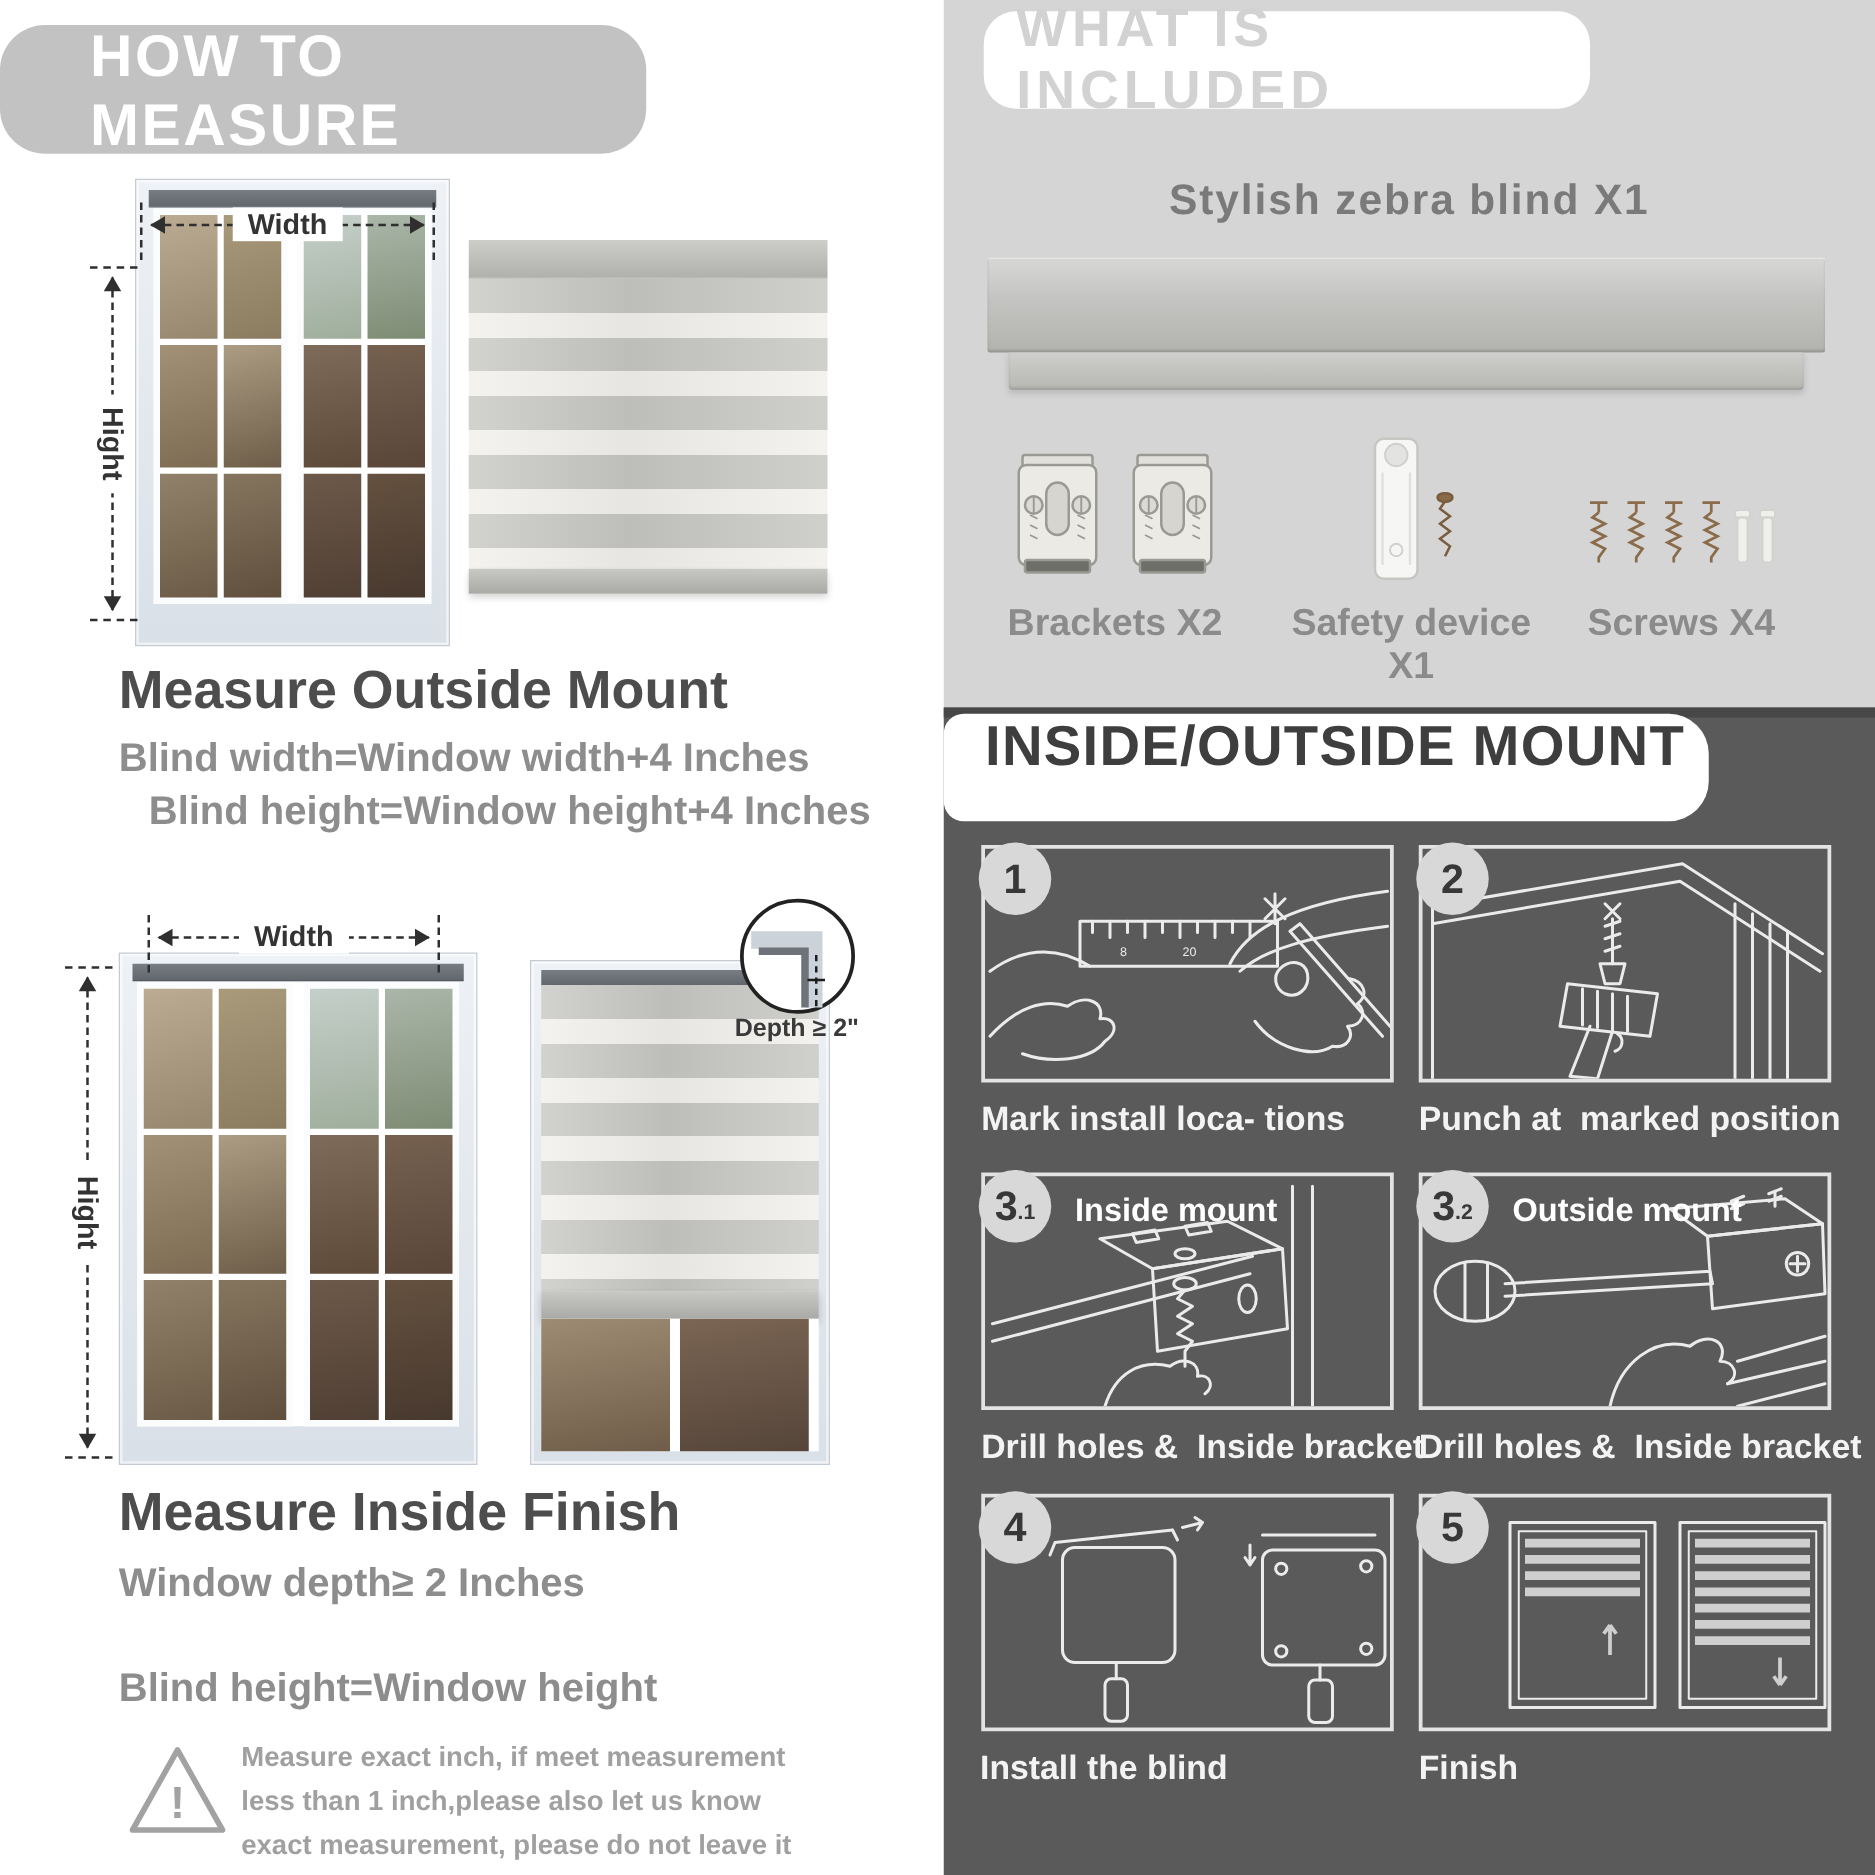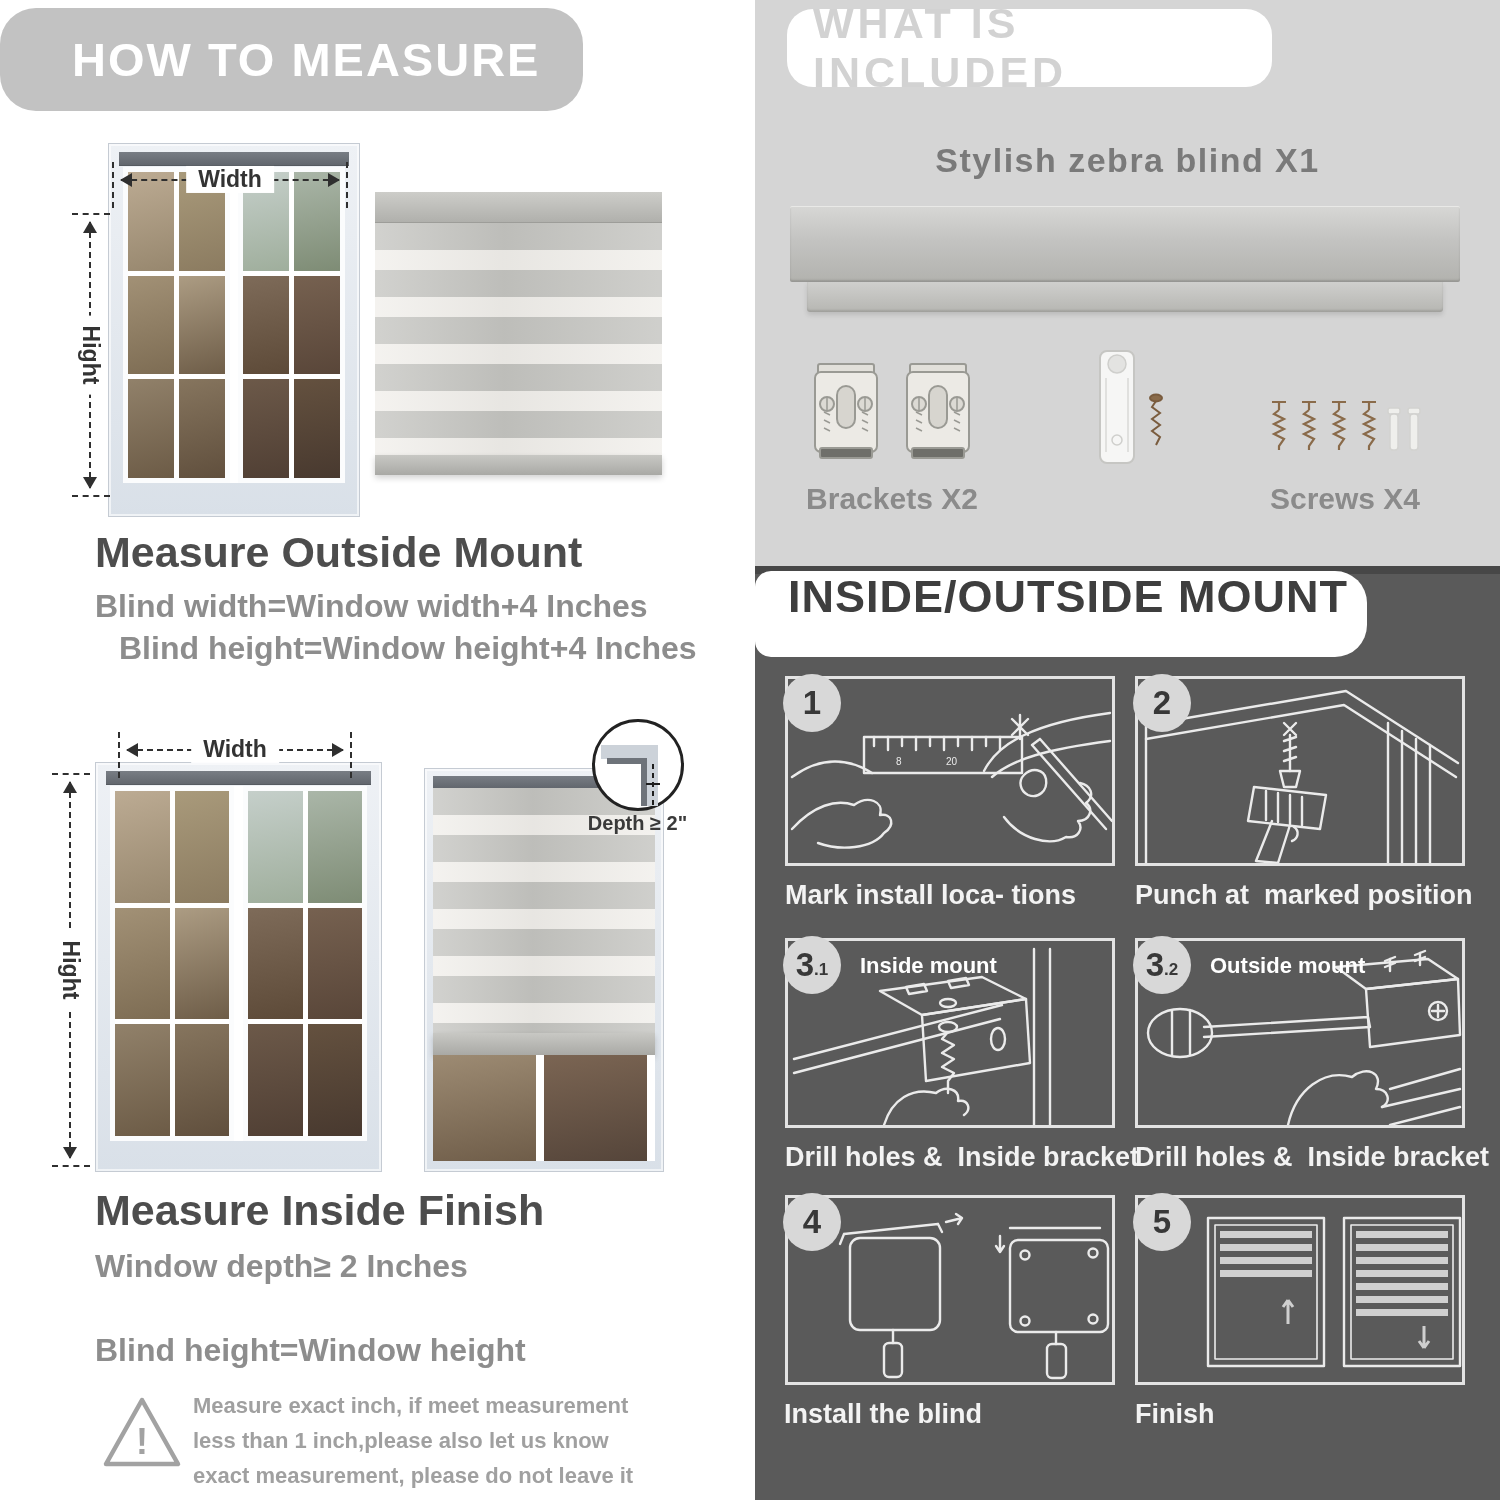--- a/index.html
+++ b/index.html
@@ -1,21 +1,21 @@
 <!DOCTYPE html>
 <html><head>
 <meta charset="utf-8">
 <style>
   html,body{margin:0;padding:0;background:#fff;}
   #canvas{position:relative;width:1500px;height:1500px;background:#ffffff;overflow:hidden;
           font-family:"Liberation Sans",sans-serif;}
   .abs{position:absolute;}
 
   
-  .howto-badge{left:0;top:8px;width:583px;height:103px;background:#c2c2c2;border-radius:36px;
+  .howto-badge{left:0;top:20px;width:517px;height:103px;background:#c2c2c2;border-radius:36px;
     display:flex;align-items:center;padding-left:72px;box-sizing:border-box;}
   .howto-badge span{color:#ffffff;font-size:47px;font-weight:700;letter-spacing:2px;}
 
   
   .winframe{background:linear-gradient(180deg,#eef1f5,#d9e0e8);border:1px solid #c5cbd3;
     box-shadow:inset 0 0 0 2px rgba(255,255,255,.6);}
   .darkbar{background:linear-gradient(180deg,#787d84,#62676e);border-bottom:1px solid #555a60;}
   .glass{background:#ffffff;}
   .sash{position:absolute;box-sizing:border-box;border:5px solid #fbfcfd;background:#fff;
     display:grid;grid-template-columns:1fr 1fr;grid-template-rows:1fr 1fr 1fr;gap:5px;}
@@ -84,21 +84,21 @@
   .mount-badge{left:755px;top:571px;width:612px;height:86px;background:#ffffff;border-radius:16px 32px 32px 16px;
     display:flex;align-items:flex-start;padding-left:33px;box-sizing:border-box;z-index:2;}
   .mount-badge span{color:#3e3e3e;font-size:45px;font-weight:700;letter-spacing:1px;}
 
   .step{position:absolute;width:330px;height:190px;box-sizing:border-box;border:3px solid #e3e3e3;background:#5a5a5a;}
   .step svg{position:absolute;left:0;top:0;width:100%;height:100%;}
   .stepnum{position:absolute;left:-5px;top:-5px;width:58px;height:58px;border-radius:50%;background:#d8d8d8;
     display:flex;align-items:center;justify-content:center;z-index:3;}
   .stepnum .n{font-size:33px;font-weight:700;color:#383838;}
   .stepnum .s{font-size:17px;font-weight:700;color:#383838;margin-top:9px;}
-  .steptitle{position:absolute;left:72px;top:12px;font-size:22px;font-weight:700;color:#ffffff;z-index:3;}
+  .steptitle{position:absolute;left:72px;top:12px;font-size:26px;font-weight:700;color:#ffffff;z-index:3;}
   .stepcaption{position:absolute;width:360px;font-size:27px;font-weight:700;color:#f3f3f3;white-space:pre-wrap;}
 
   .lineart{stroke:#ebebeb;stroke-width:2.4;fill:none;stroke-linecap:round;stroke-linejoin:round;}
 </style>
 </head>
 <body>
 
 <div id="canvas">
 
   <div class="abs howto-badge">
@@ -283,20 +283,21 @@
     </g>
     <g fill="#efefec" stroke="#d2d2cf" stroke-width="1.5">
       <rect x="126" y="12" width="12" height="6" rx="2"></rect>
         <rect x="128" y="18" width="8" height="36" rx="3"></rect>
       <rect x="146" y="12" width="12" height="6" rx="2"></rect>
         <rect x="148" y="18" width="8" height="36" rx="3"></rect>
     </g>
   </svg>
 
   <div class="abs part-caption" style="left:792px;">Brackets X2</div>
+  <div class="abs part-caption" style="left:1029px;">Safety device X1</div>
   <div class="abs part-caption" style="left:1245px;">Screws X4</div>
 
   <div class="abs mount-badge">
     <span>INSIDE/OUTSIDE MOUNT</span>
   </div>
 
   <div class="step" style="left:785px;top:676px;">
     <svg viewBox="0 0 324 184">
       <g class="lineart">
         <path d="M4,98 C34,76 62,80 84,94"></path>

